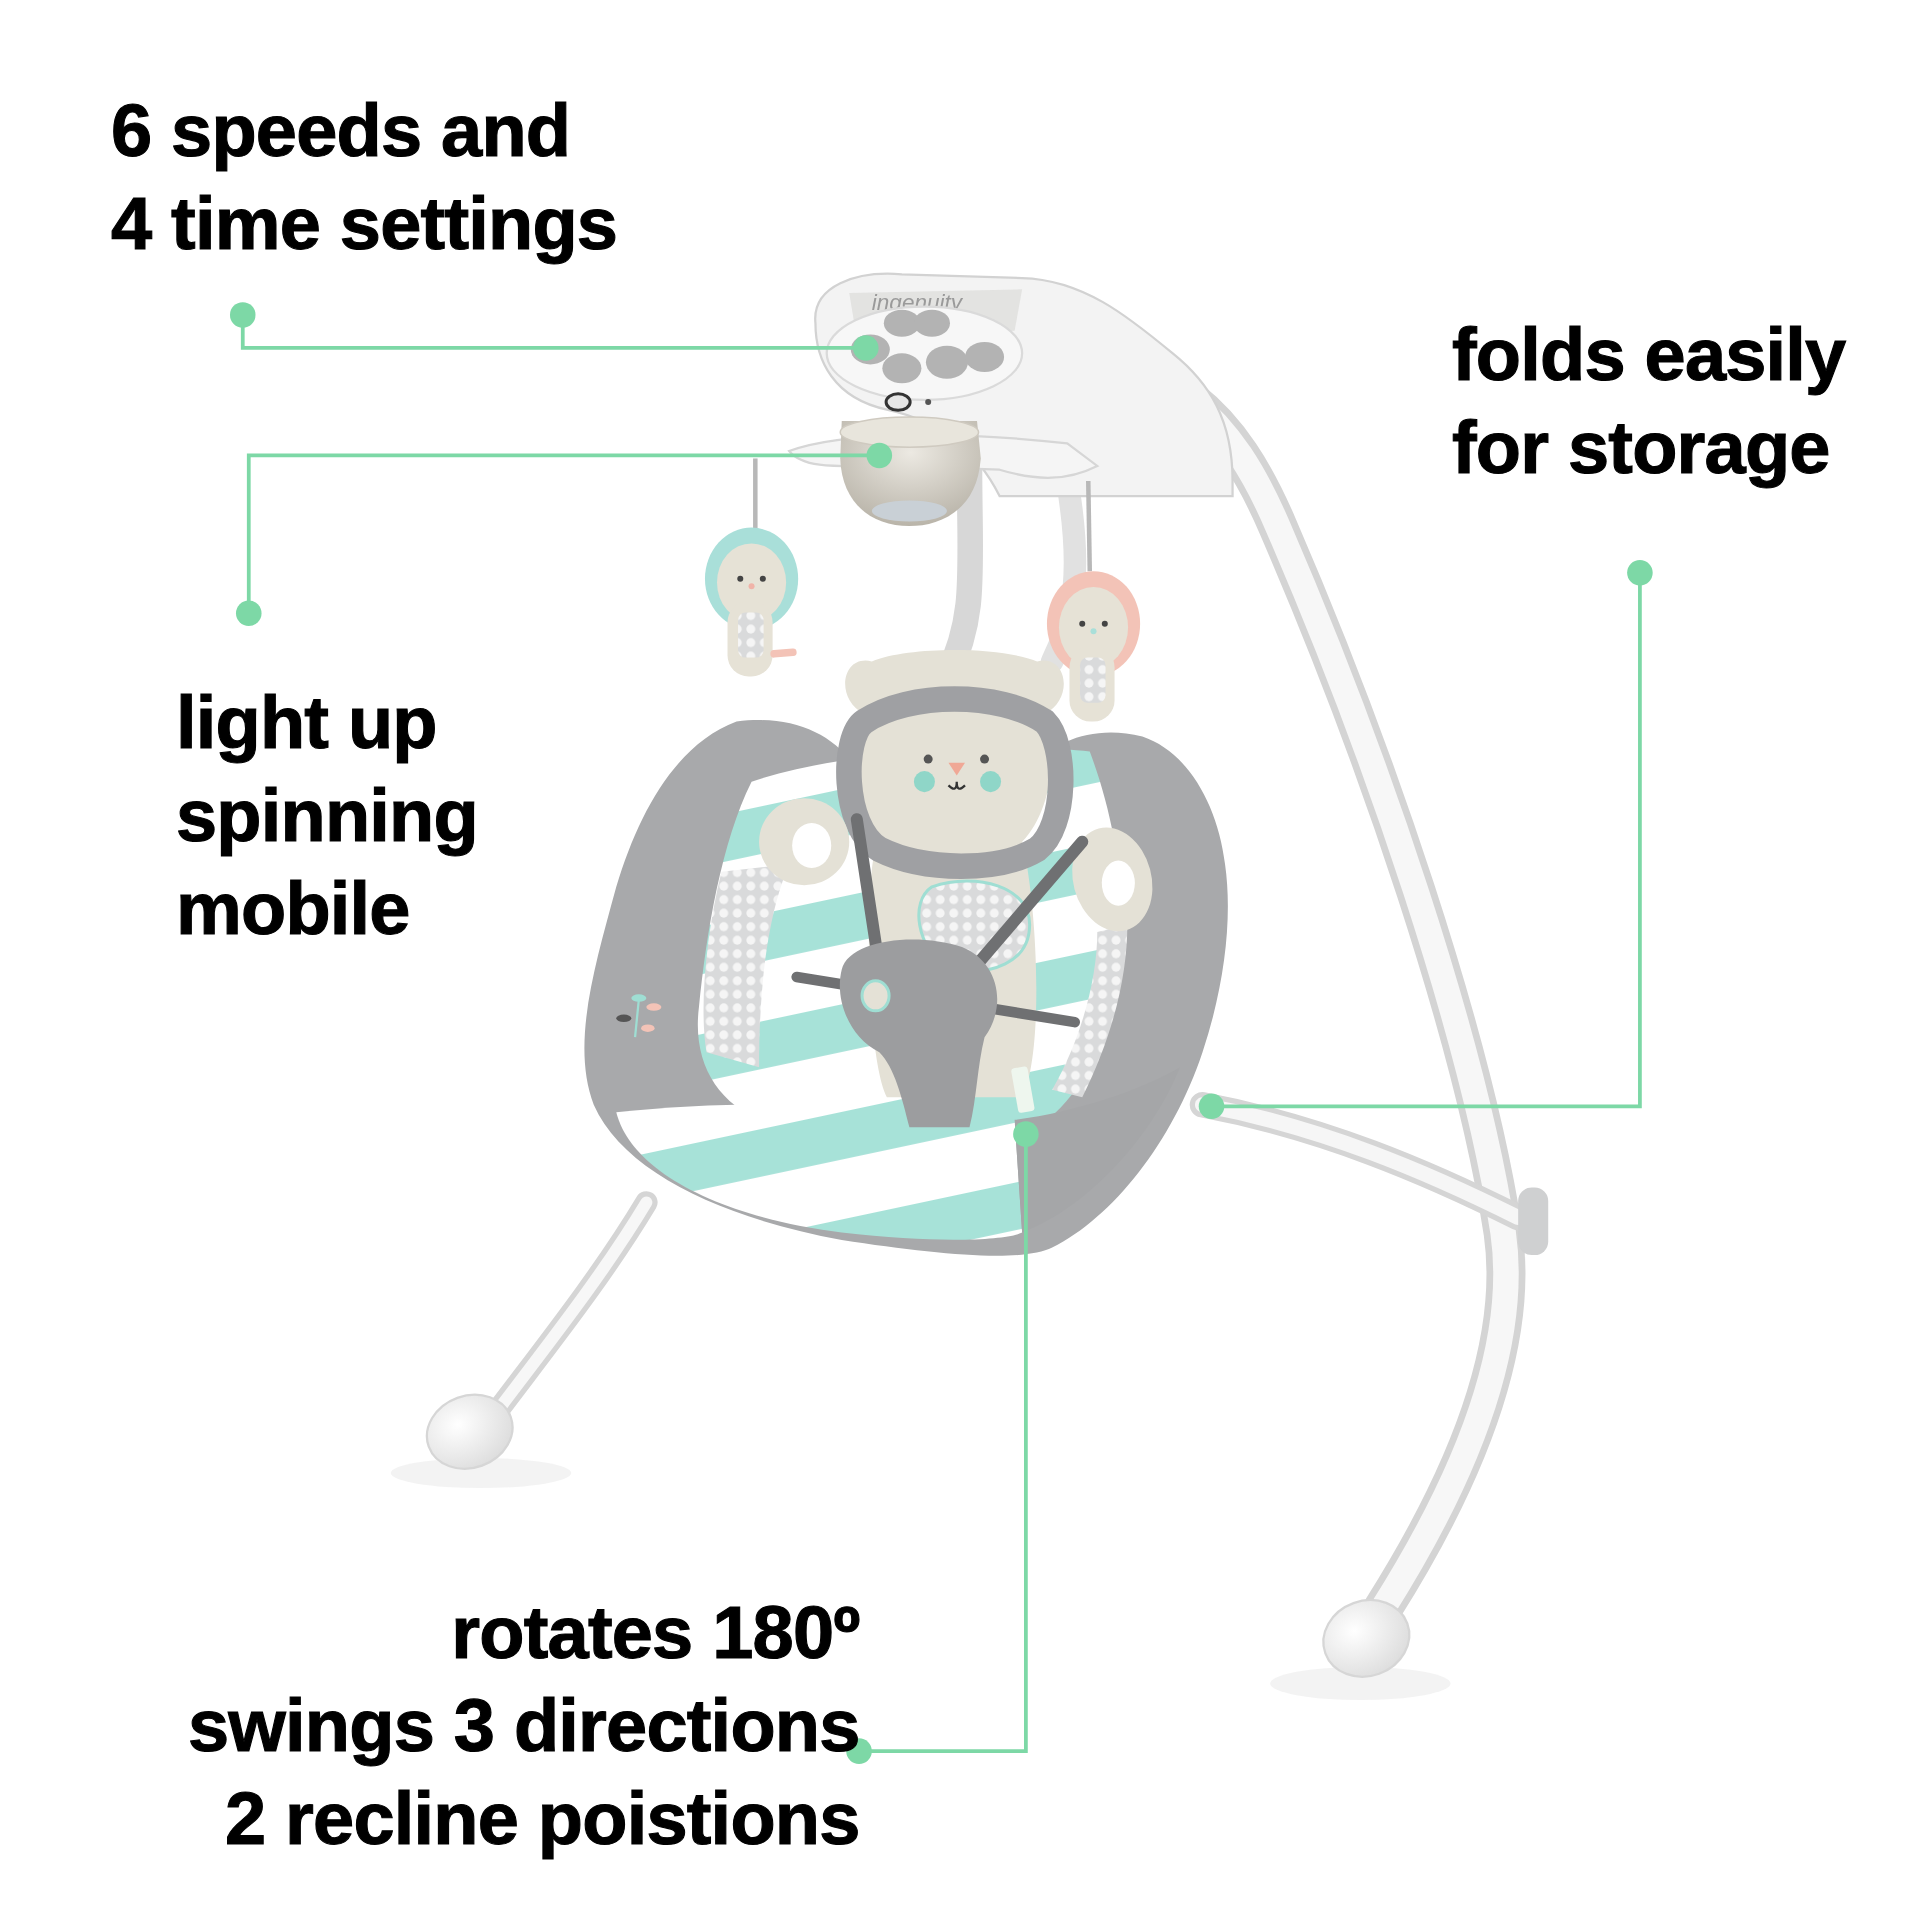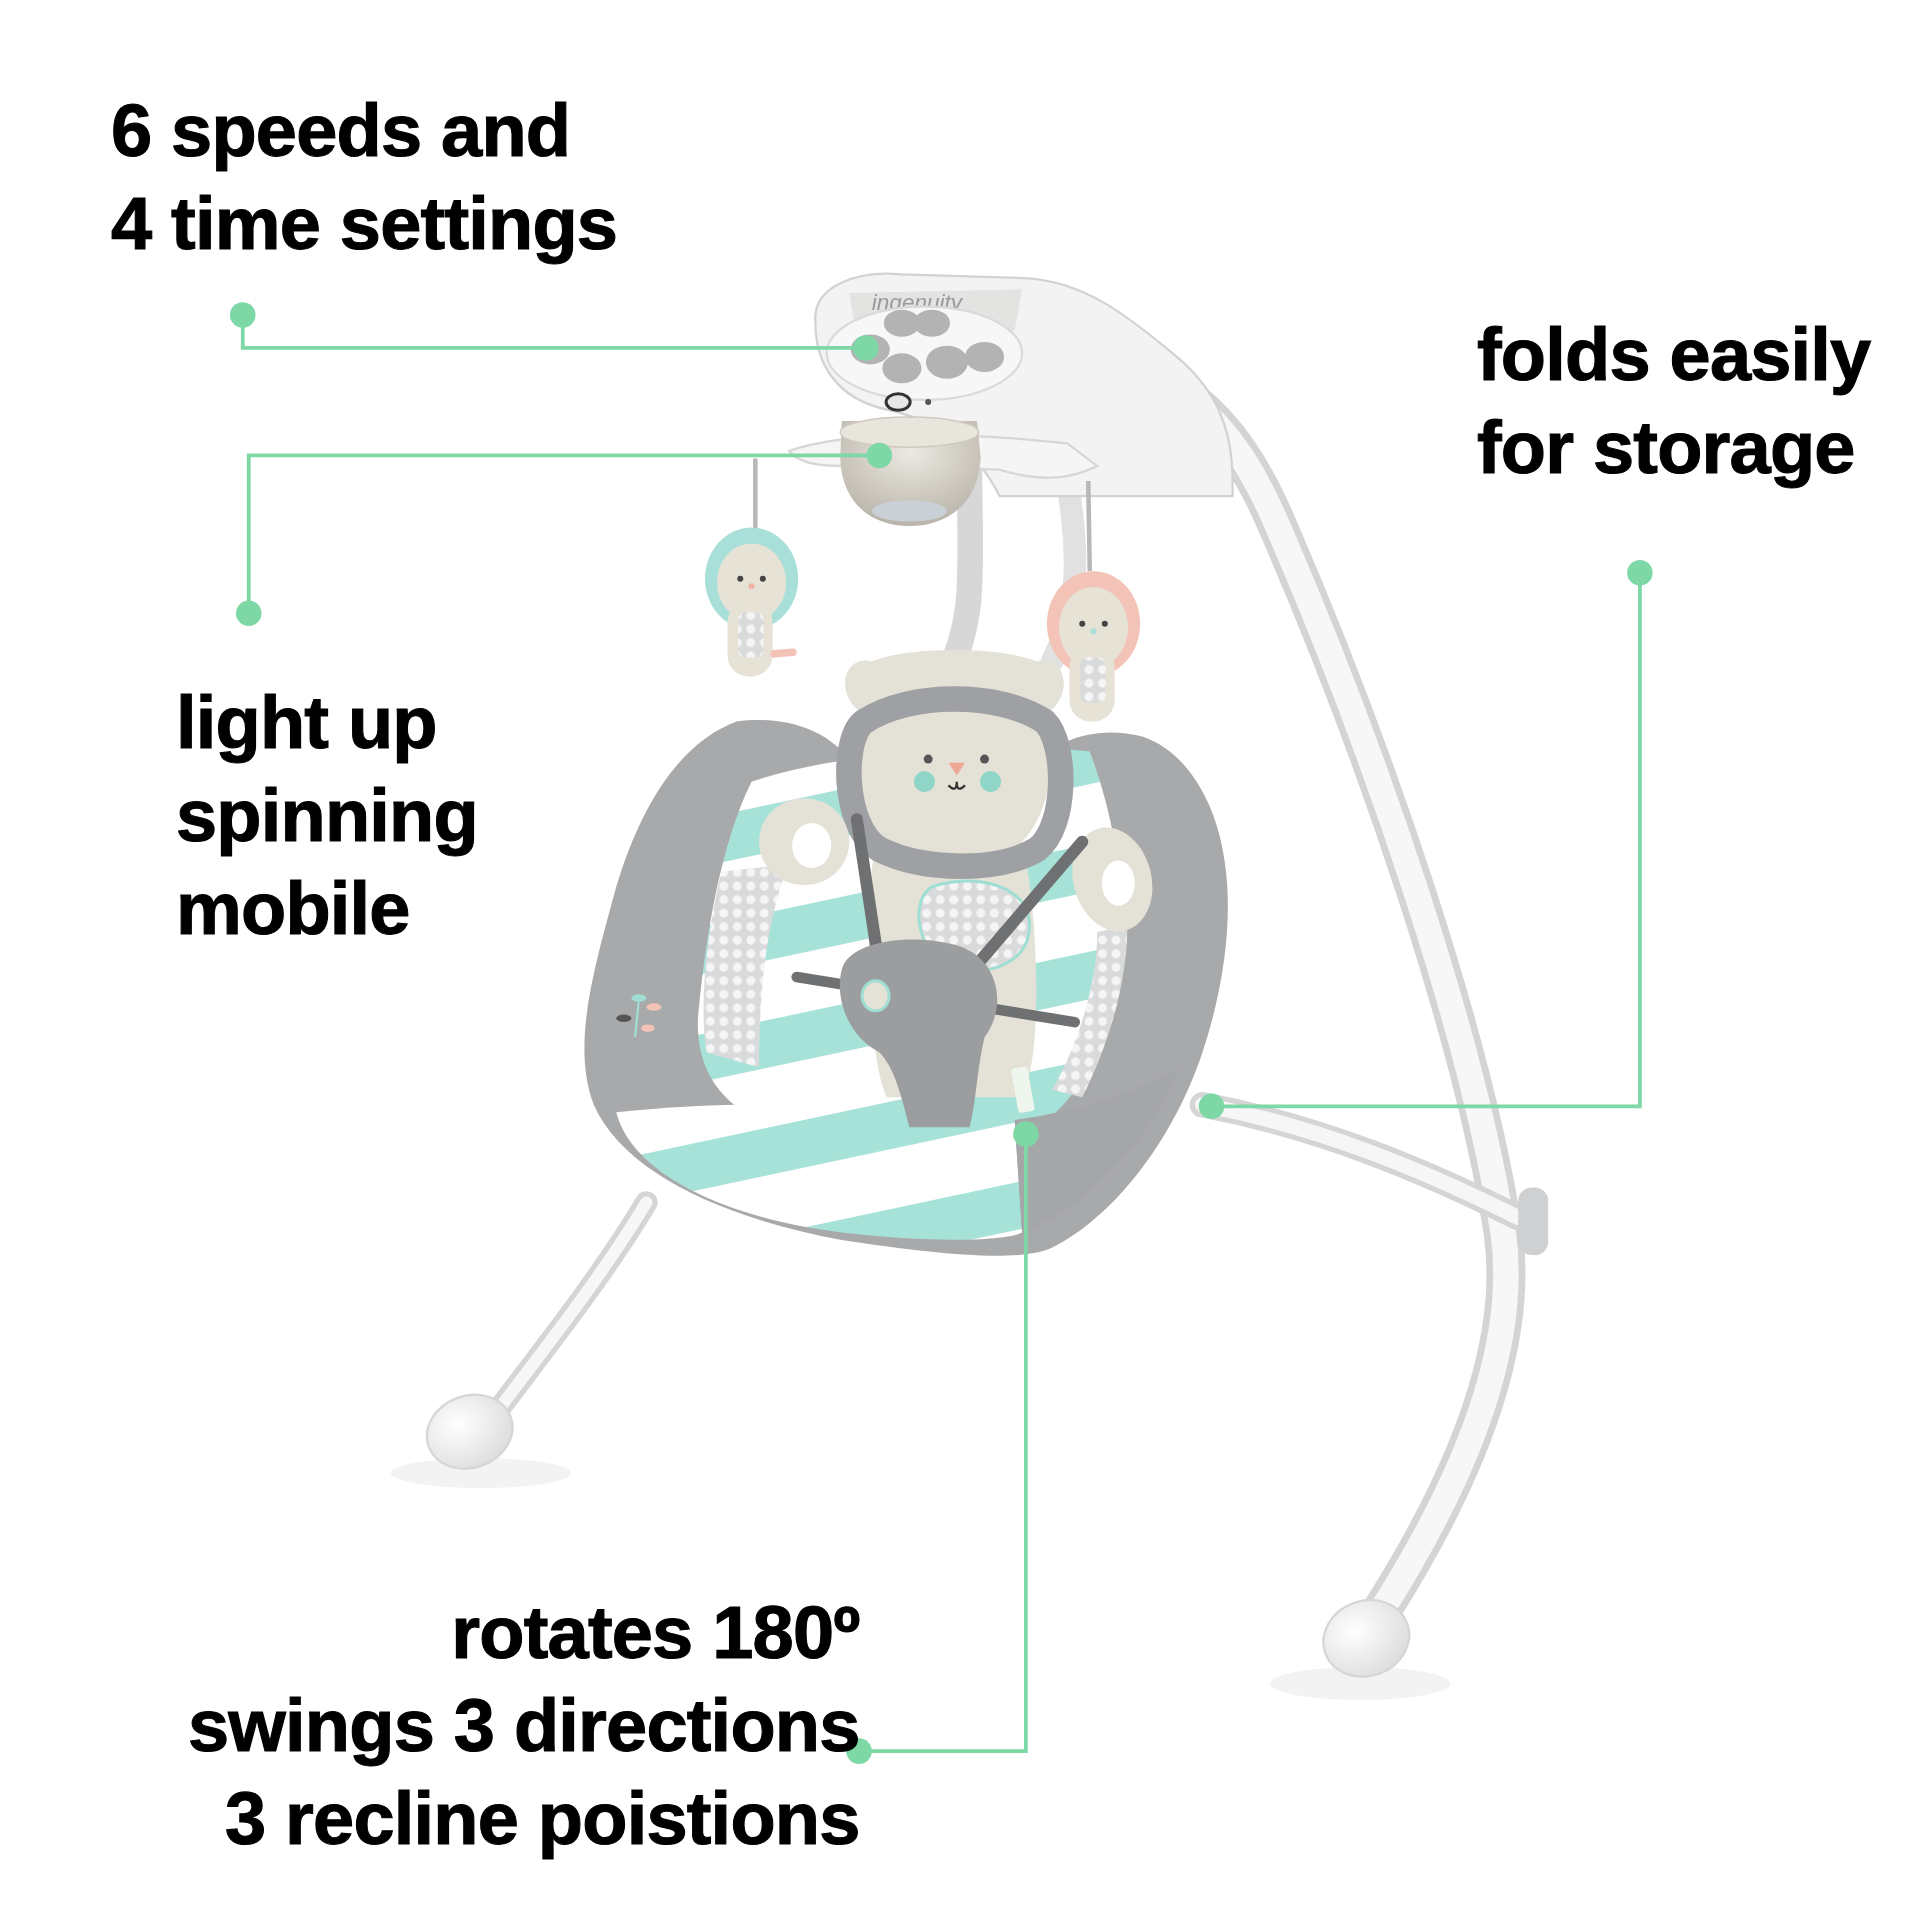--- a/index.html
+++ b/index.html
@@ -184,23 +184,23 @@
   <div>6 speeds and</div>
   <div>4 time settings</div>
 </div>
 
 <div class="callout-text" style="left:128px; top:676px;margin-left:48px;">
   <div>light up</div>
   <div>spinning</div>
   <div>mobile</div>
 </div>
 
-<div class="callout-text" style="left:1452px; top:308px;margin-left:25px;">
+<div class="callout-text" style="left:1452px; top:308px;">
   <div>folds easily</div>
   <div>for storage</div>
 </div>
 
 <div class="callout-text" style="left:188px; top:1586px;text-align:right;">
   <div>rotates 180º</div>
   <div>swings 3 directions</div>
-  <div>3 recline poistions</div>
+  <div>2 recline poistions</div>
 </div>
 
 
 </body></html>

